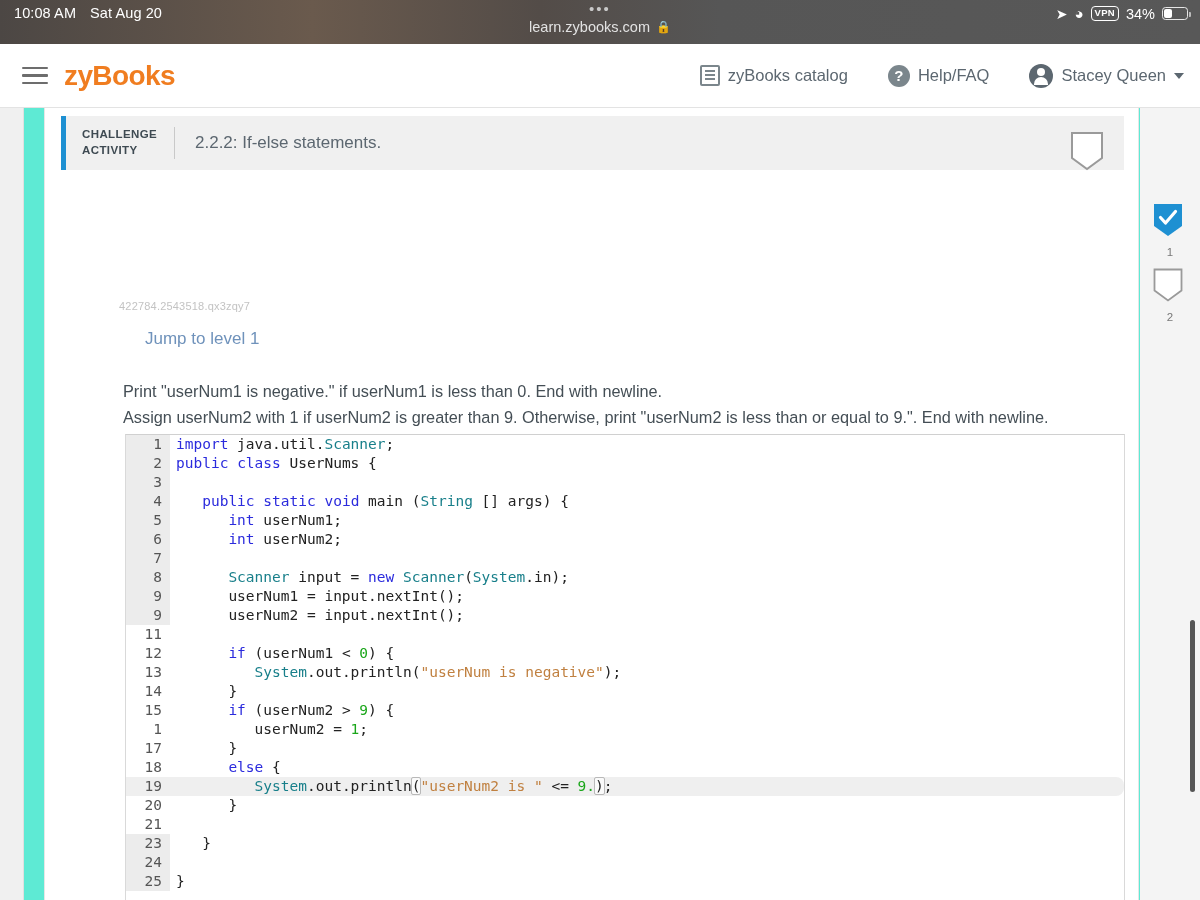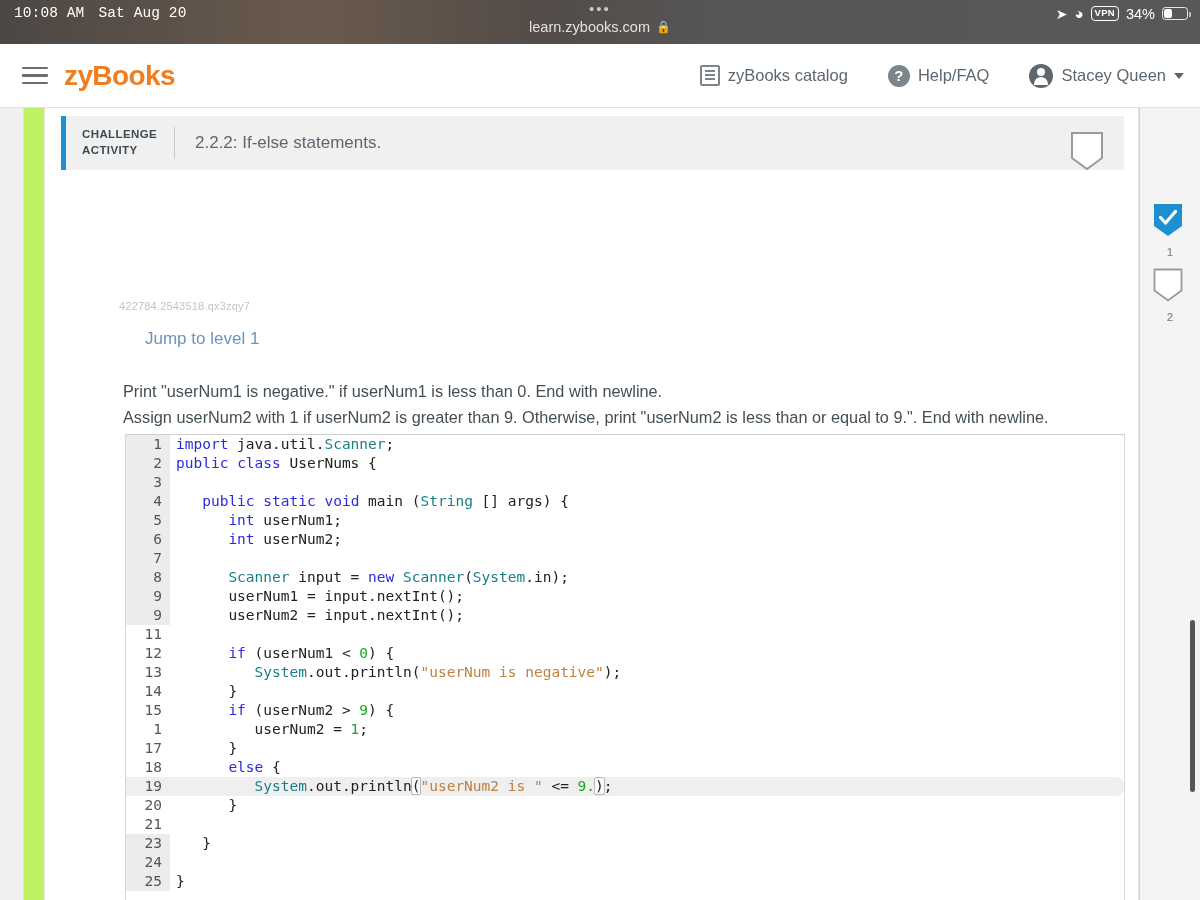--- a/index.html
+++ b/index.html
@@ -13,21 +13,21 @@
   
   #status-bar {
     position: absolute; top: 0; left: 0;
     width: 1200px; height: 44px;
     background: linear-gradient(to right, #4c4744 0%, #6a5a4d 26%, #534c48 45%, #565656 60%, #585858 100%);
     color: #ffffff;
     display: flex; align-items: flex-start;
     padding: 5px 12px 0 14px;
     font-size: 14.5px;
   }
-  #status-left { display: flex; gap: 14px; align-items: center; letter-spacing: .1px; font-family: Liberation Mono, monospace; }
+  #status-left { display: flex; gap: 14px; align-items: center; letter-spacing: .1px; }
   #status-right { margin-left: auto; display: flex; gap: 7px; align-items: center; }
   .vpn-badge {
     border: 1.6px solid #fff; border-radius: 4px;
     font-size: 9.5px; font-weight: bold; padding: 1px 3px; line-height: 1.1;
     letter-spacing: .3px;
   }
   .batt-shell {
     width: 26px; height: 13px; border: 1.4px solid rgba(255,255,255,.85);
     border-radius: 3.5px; position: relative; display: inline-block;
   }
@@ -80,21 +80,21 @@
     font-size:15px; font-weight:bold; display:flex; align-items:center; justify-content:center;
   }
   .user-ico {
     width:24px; height:24px; border-radius:50%; background:#5c6770; position:relative;
   }
   .user-ico::before { content:""; position:absolute; left:50%; top:4.5px; transform:translateX(-50%); width:8px;height:8px;border-radius:50%;background:#fff; }
   .user-ico::after { content:""; position:absolute; left:50%; bottom:3px; transform:translateX(-50%); width:14px;height:8px;border-radius:7px 7px 0 0;background:#fff; }
   .caret { width:0;height:0;border-left:5.5px solid transparent;border-right:5.5px solid transparent;border-top:6.5px solid #5c6770; }
 
   
-  #page-wrap { position:absolute; top:108px; left:0; width:1200px; height:792px; background:#bef264; }
+  #page-wrap { position:absolute; top:108px; left:0; width:1200px; height:792px; background:#5eead4; }
   #left-gutter { position:absolute; left:0; top:0; width:24px; height:792px; background:#f0f0f0; border-right:1px solid #e0e0e0; }
   #content-card {
     position:absolute; left:44px; top:0; width:1095px; height:792px; background:#fff;
     border-left:1px solid #e6e6e6; border-right:1px solid #e6e6e6;
   }
   #right-rail { position:absolute; left:1140px; top:0; width:60px; height:792px; background:#f4f4f4; }
   #right-scroll-track { position:absolute; left:1189px; top:0; width:8px; height:792px; }
   #right-scroll-thumb { position:absolute; left:1190px; top:512px; width:5px; height:172px; background:#555; border-radius:3px; }
 
   

